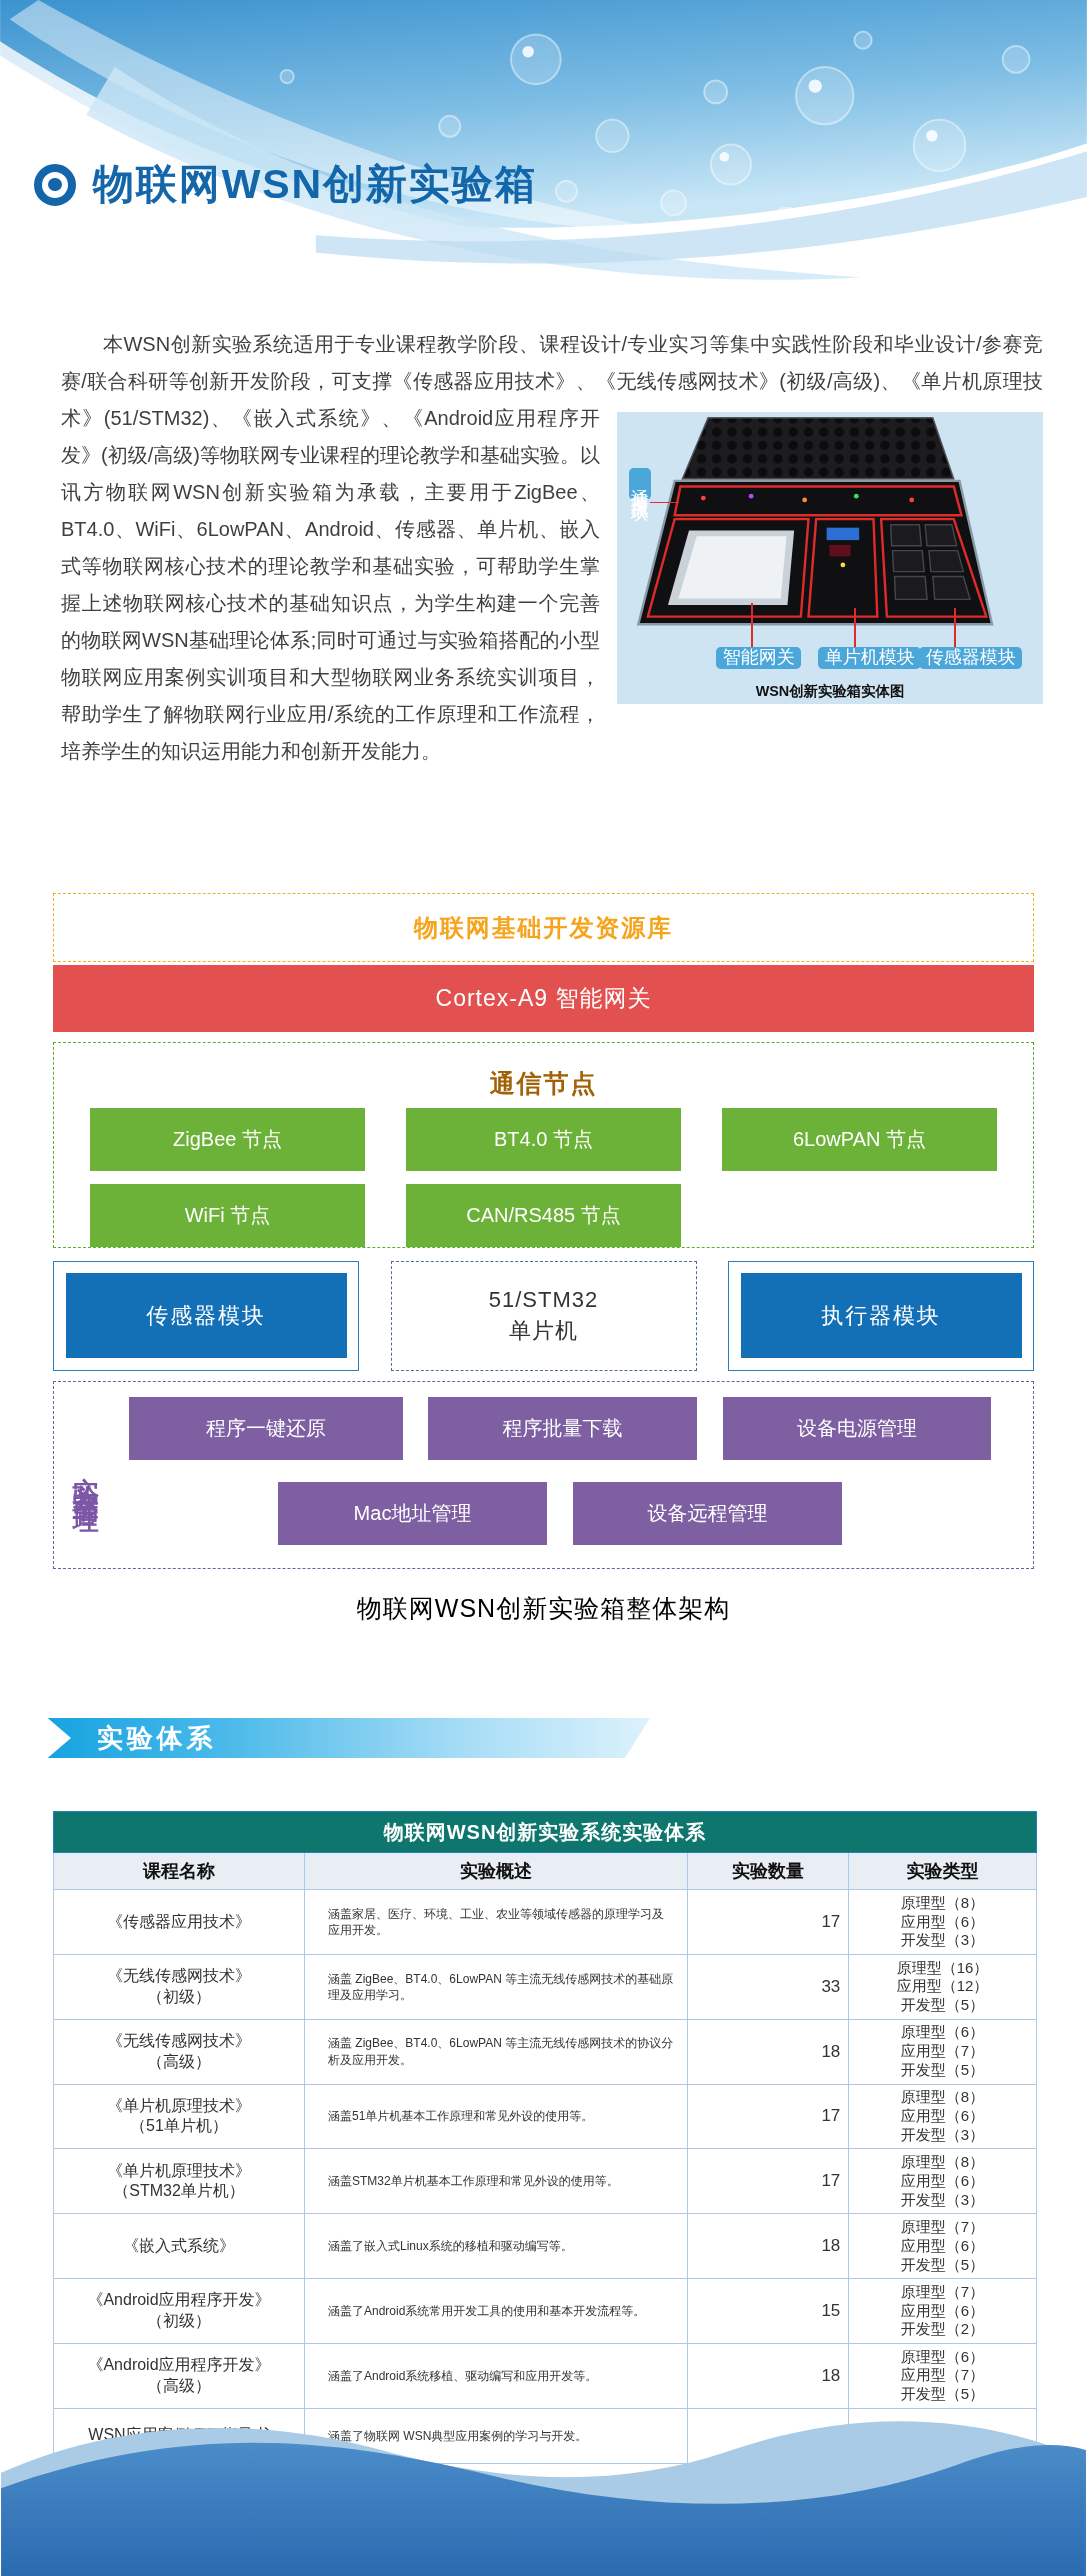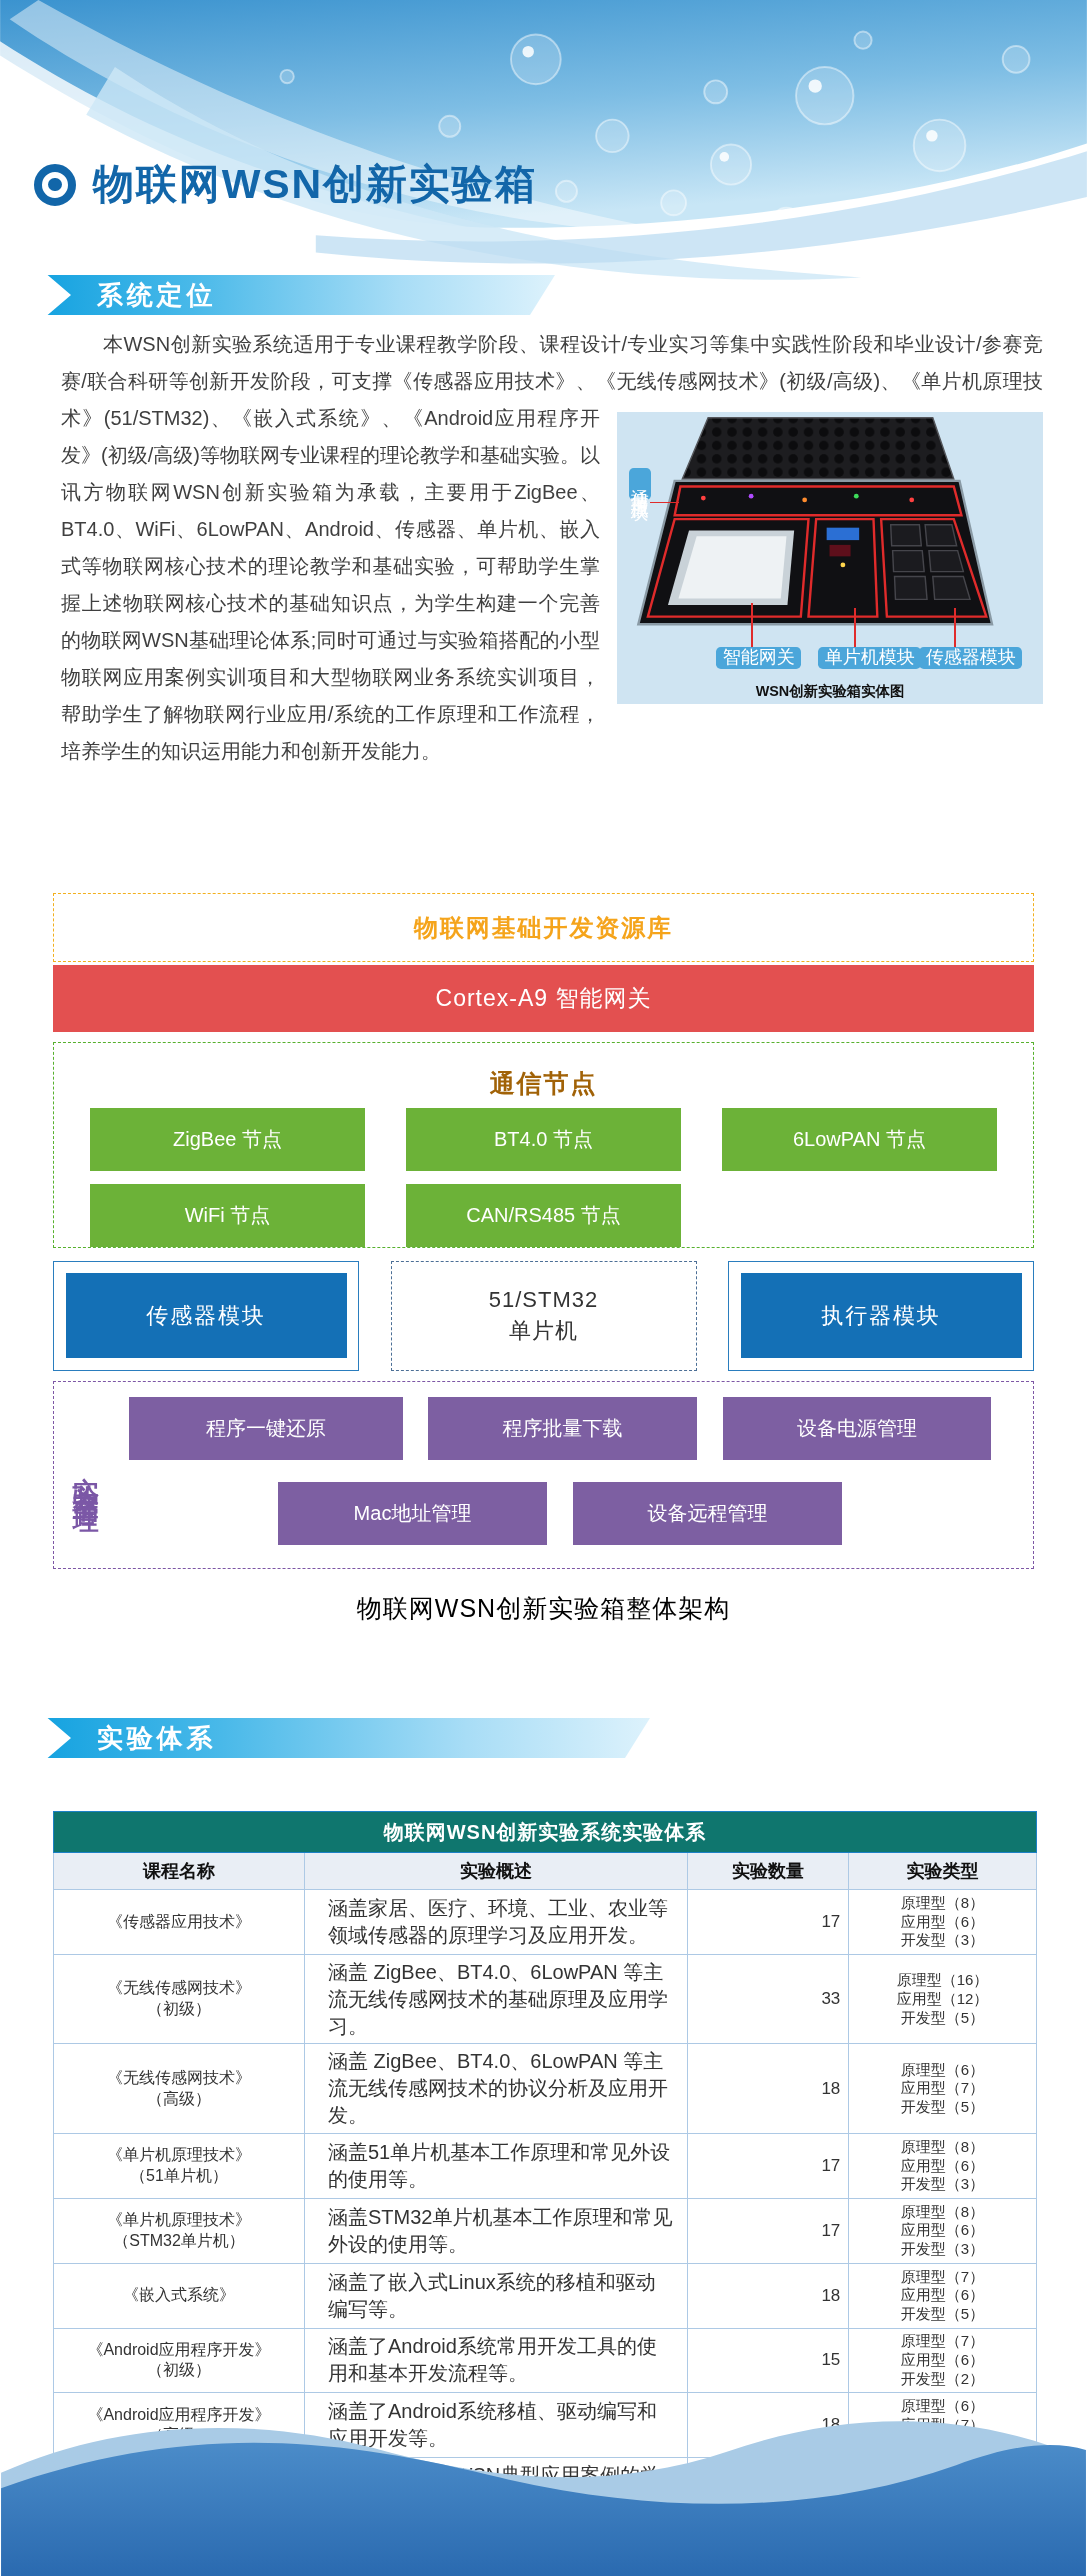--- a/index.html
+++ b/index.html
@@ -56,21 +56,21 @@
   .lab-btn{position:absolute;height:63px;background:#7d5fa2;color:#fff;font-size:20px;display:flex;align-items:center;justify-content:center;}
   .arch-caption{margin-top:23px;text-align:center;font-size:25px;font-weight:500;color:#000;letter-spacing:1px;}
 
   
   .exp-table{position:absolute;top:1811px;left:53px;width:982px;}
   .exp-table table{width:100%;border-collapse:collapse;table-layout:fixed;}
   .tbl-title th{background:#0f766e;color:#fff;font-size:20px;font-weight:700;height:38px;border:1px solid #1c81c6;letter-spacing:1px;}
   .tbl-head th{background:#e9eef5;color:#111;font-size:18px;font-weight:700;height:34px;border:1px solid #adc9e5;}
   .exp-table td{border:1px solid #adc9e5;background:#fff;color:#333;height:55px;padding:3.8px 7.7px;box-sizing:border-box;}
   td.c-name{text-align:center;white-space:pre-line;font-size:16px;line-height:1.3;}
-  td.c-desc{text-align:left;font-size:20px;line-height:1.35;padding:3.8px 13.4px 3.8px 23px;}
+  td.c-desc{text-align:left;font-size:12px;line-height:1.35;padding:3.8px 13.4px 3.8px 23px;}
   td.c-count{text-align:right;font-size:17px;}
   td.c-types{text-align:center;white-space:pre-line;font-size:15px;line-height:1.25;}
 </style>
 </head>
 <body>
 
 <div class="page">
 
   <svg class="header-decor" width="1087" height="287" viewBox="0 0 1136 300">
     <defs>
@@ -110,25 +110,20 @@
     <path d="M40,0 C210,95 420,190 720,245 C460,240 200,150 10,20 Z" fill="rgba(255,255,255,0.45)"></path>
     <path d="M120,70 C300,190 520,265 900,290 C620,305 330,250 90,120 Z" fill="rgba(205,231,246,0.8)"></path>
     <path d="M330,246 C620,268 900,232 1136,158 L1136,206 C900,262 620,294 330,264 Z" fill="rgba(188,220,241,0.75)"></path>
   </svg>
 
   <div class="title-row">
     <span class="bullseye"></span>
     <span class="page-title">物联网WSN创新实验箱</span>
   </div>
 
-  <div class="banner" style="top:268px;">
-    <div class="band" style="width:517px;">
-      <span>系统定位</span>
-    </div>
-  </div>
 
   <div class="intro">
     <p>
       <span>本WSN创新实验系统适用于专业课程教学阶段、课程设计/专业实习等集中实践性阶段和毕业设计/参赛竞赛/联合科研等创新开发阶段，可支撑《传感器应用技术》、《无线传感网技术》(初级/高级)、《单片机原理技术》(51/STM32)、</span><span class="photo-float">
         <svg width="426" height="239" viewBox="0 0 445 250">
           <defs>
             <pattern id="foam" width="16" height="14" patternUnits="userSpaceOnUse">
               <rect width="16" height="14" fill="#1d1d20"></rect>
               <circle cx="8" cy="7" r="5" fill="#0c0c0e"></circle>
             </pattern>

